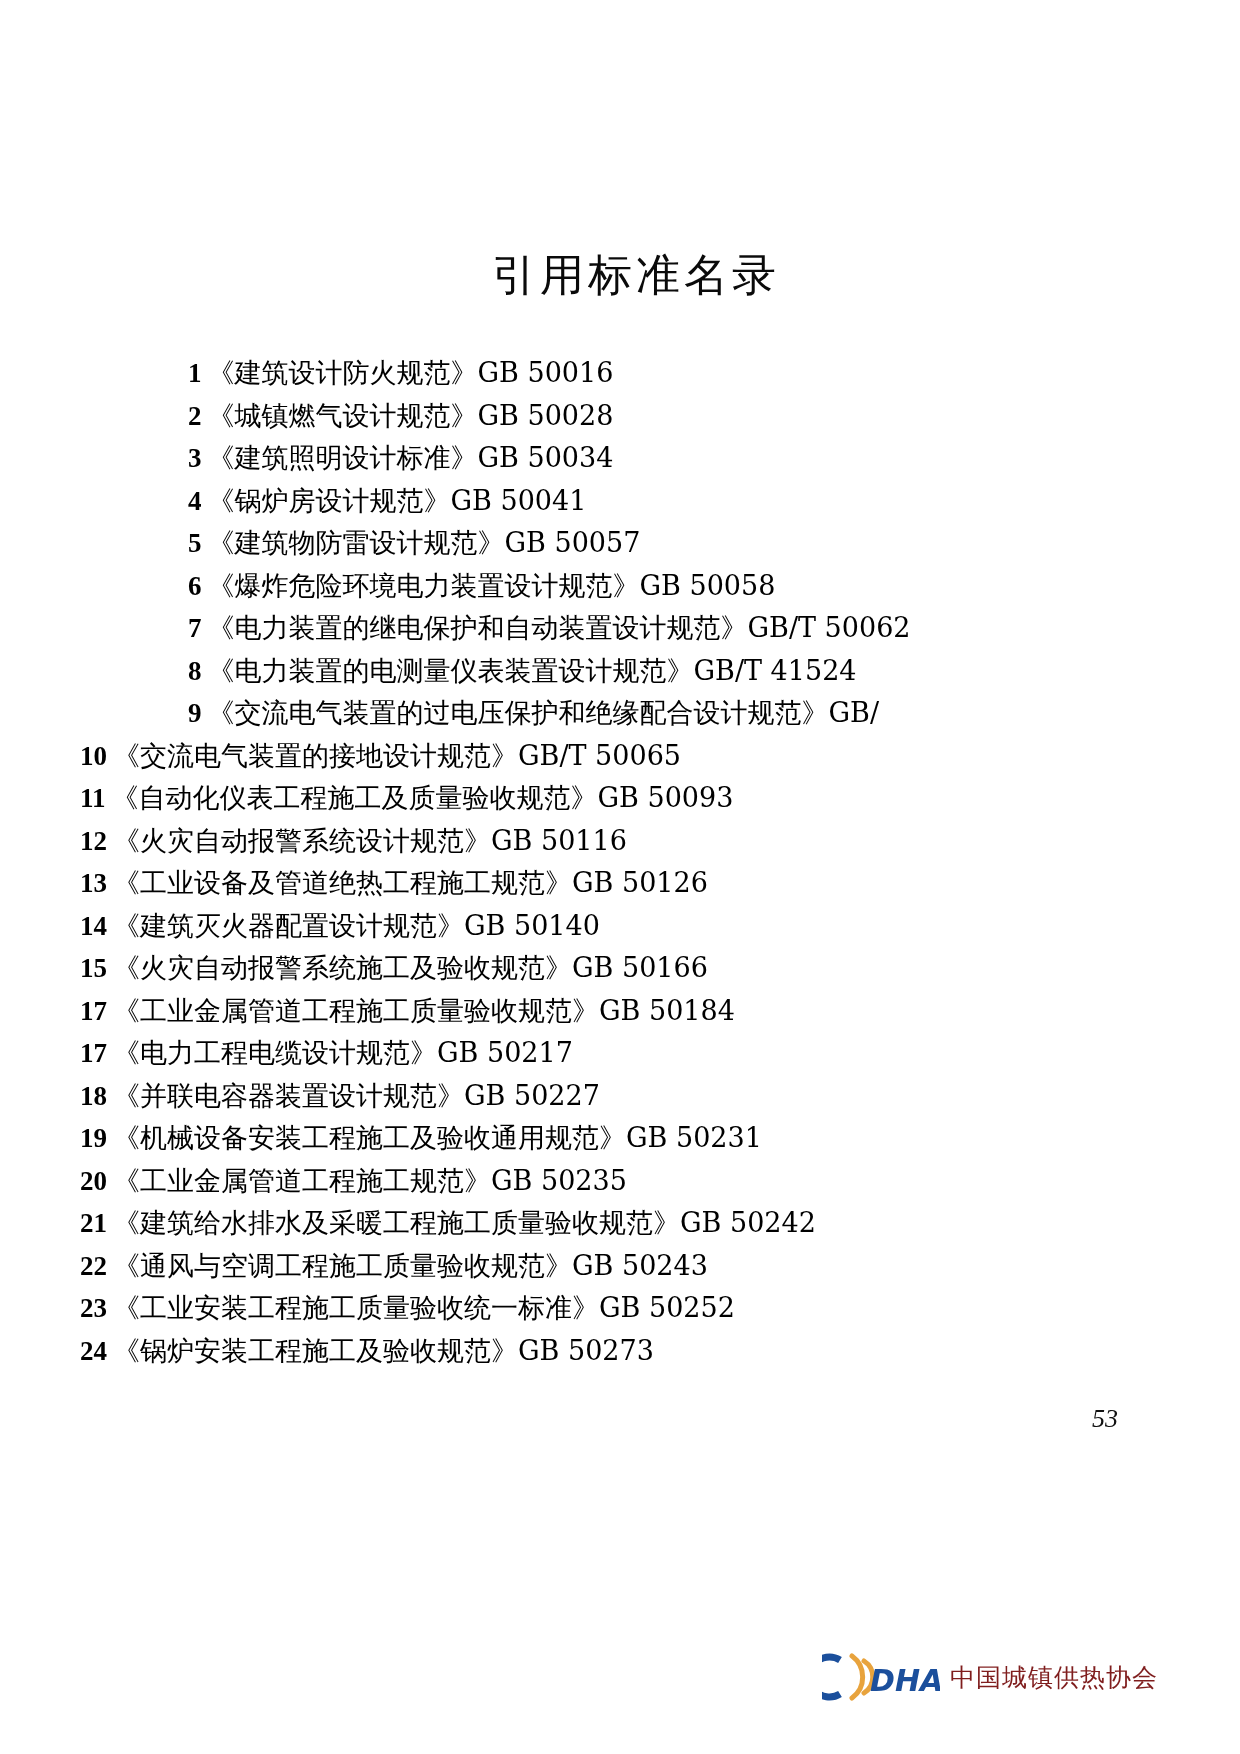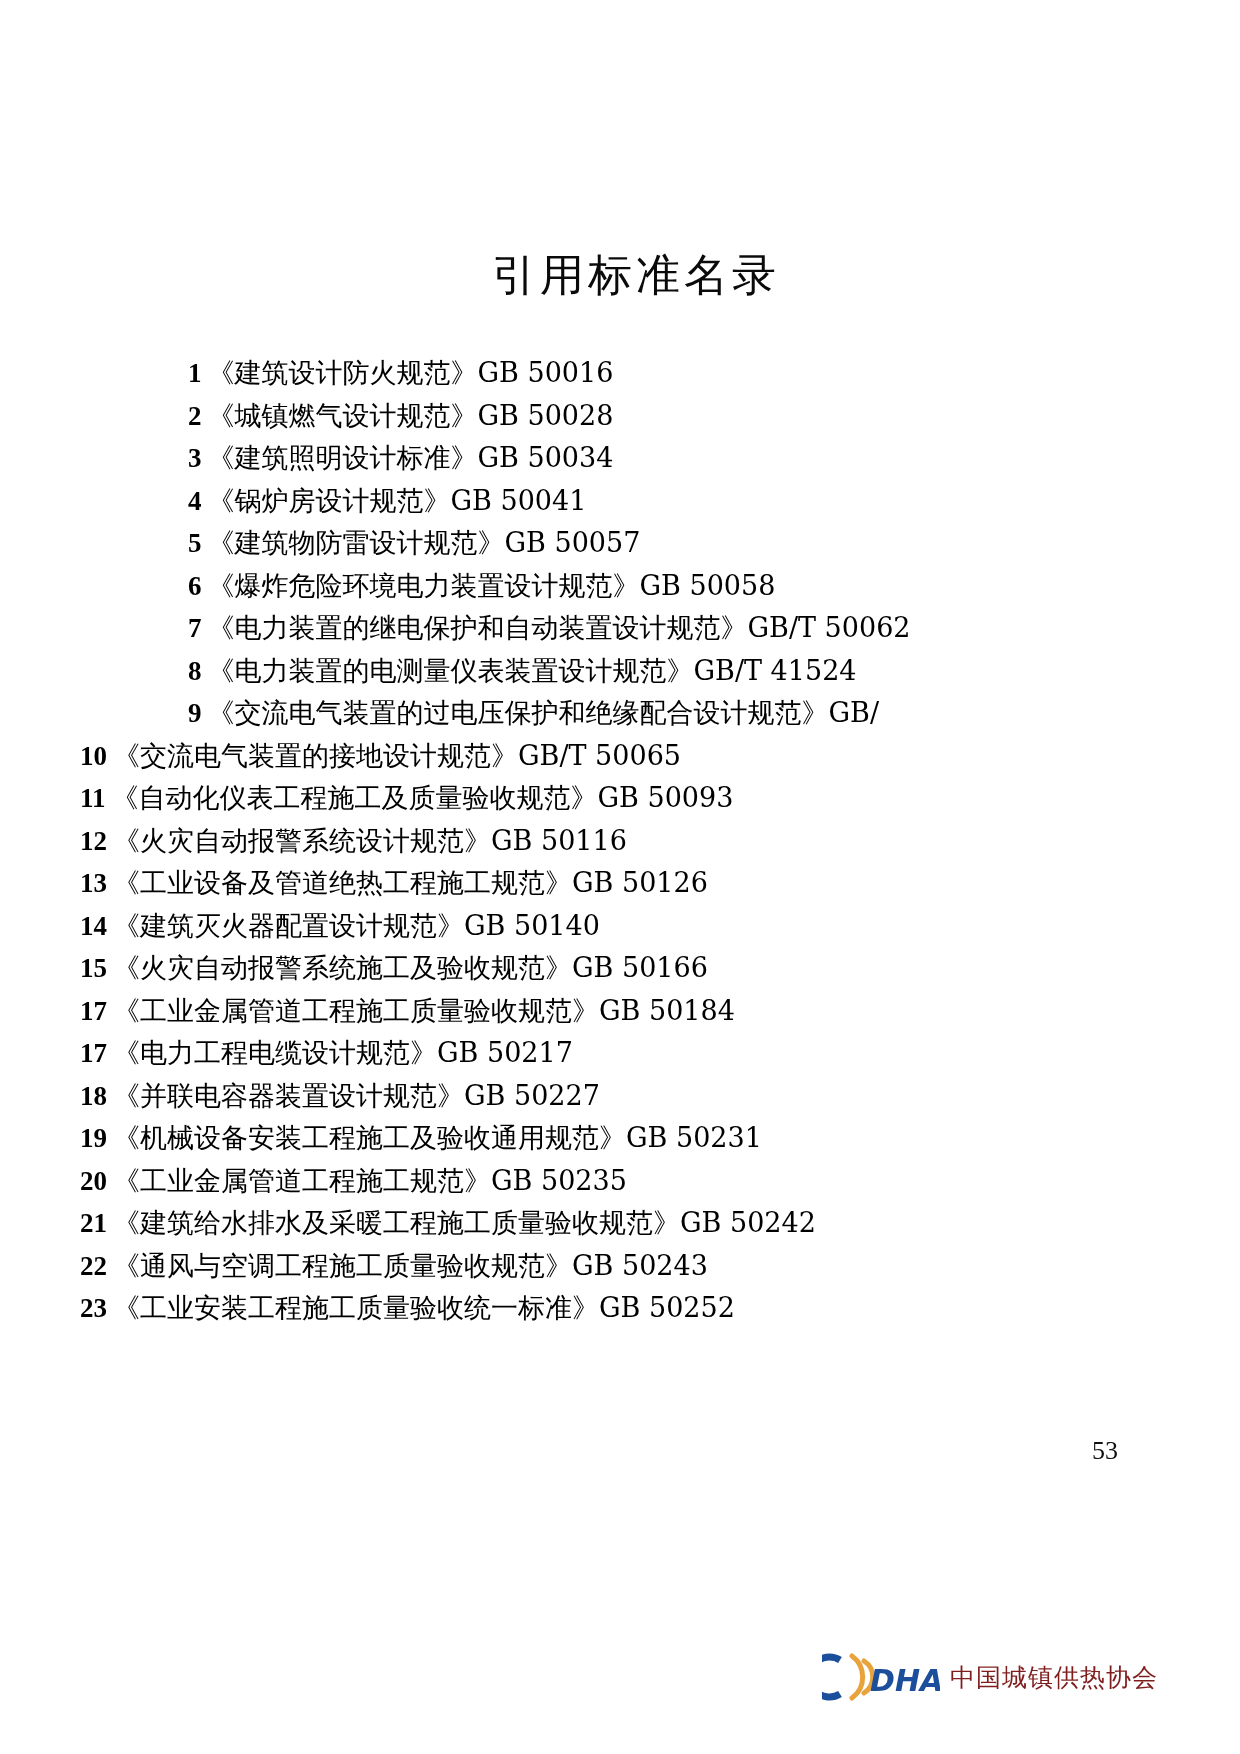--- a/index.html
+++ b/index.html
@@ -63,23 +63,24 @@
   }
   .entry-wrap-line {
     display: block;
     padding-left: 170px;
     line-height: 42.5px;
     font-size: 27px;
     font-family: "DejaVu Serif", "Liberation Serif", serif;
   }
   .page-number {
     position: absolute;
-    top: 1436px;
+    top: 1404px;
     right: 122px;
     font-size: 26px;
+    font-style: italic;
     font-family: "Liberation Serif", serif;
     color: #111;
   }
   .logo {
     position: absolute;
     bottom: 48px;
     right: 82px;
     display: flex;
     align-items: center;
     gap: 10px;
@@ -122,20 +123,21 @@
       <div class="entry indent2"><span class="entry-inner"><span class="num two">14</span><span class="sep-space"></span><span class="txt">《建筑灭火器配置设计规范》GB 50140</span></span></div>
       <div class="entry indent2"><span class="entry-inner"><span class="num two">15</span><span class="sep-space"></span><span class="txt">《火灾自动报警系统施工及验收规范》GB 50166</span></span></div>
       <div class="entry indent2"><span class="entry-inner"><span class="num two">17</span><span class="sep-space"></span><span class="txt">《工业金属管道工程施工质量验收规范》GB 50184</span></span></div>
       <div class="entry indent2"><span class="entry-inner"><span class="num two">17</span><span class="sep-space"></span><span class="txt">《电力工程电缆设计规范》GB 50217</span></span></div>
       <div class="entry indent2"><span class="entry-inner"><span class="num two">18</span><span class="sep-space"></span><span class="txt">《并联电容器装置设计规范》GB 50227</span></span></div>
       <div class="entry indent2"><span class="entry-inner"><span class="num two">19</span><span class="sep-space"></span><span class="txt">《机械设备安装工程施工及验收通用规范》GB 50231</span></span></div>
       <div class="entry indent2"><span class="entry-inner"><span class="num two">20</span><span class="sep-space"></span><span class="txt">《工业金属管道工程施工规范》GB 50235</span></span></div>
       <div class="entry indent2"><span class="entry-inner"><span class="num two">21</span><span class="sep-space"></span><span class="txt">《建筑给水排水及采暖工程施工质量验收规范》GB 50242</span></span></div>
       <div class="entry indent2"><span class="entry-inner"><span class="num two">22</span><span class="sep-space"></span><span class="txt">《通风与空调工程施工质量验收规范》GB 50243</span></span></div>
       <div class="entry indent2"><span class="entry-inner"><span class="num two">23</span><span class="sep-space"></span><span class="txt">《工业安装工程施工质量验收统一标准》GB 50252</span></span></div>
+      <div class="entry indent2"><span class="entry-inner"><span class="num two">24</span><span class="sep-space"></span><span class="txt">《锅炉安装工程施工及验收规范》GB 50273</span></span></div>
     </div>
 
   <div class="page-number">53</div>
 
   <div class="logo">
     <div class="logo-mark">
       <svg width="118" height="58" viewBox="0 0 118 58" xmlns="http://www.w3.org/2000/svg">
         <path d="M18 12 A20 20 0 1 0 18 46" fill="none" stroke="#1b4f9c" stroke-width="7"></path>
         <path d="M30 8 A26 26 0 0 1 30 50" fill="none" stroke="#e8a33d" stroke-width="5" stroke-linecap="round"></path>
         <path d="M42 13 A19 19 0 0 1 42 45" fill="none" stroke="#e8a33d" stroke-width="5" stroke-linecap="round"></path>

